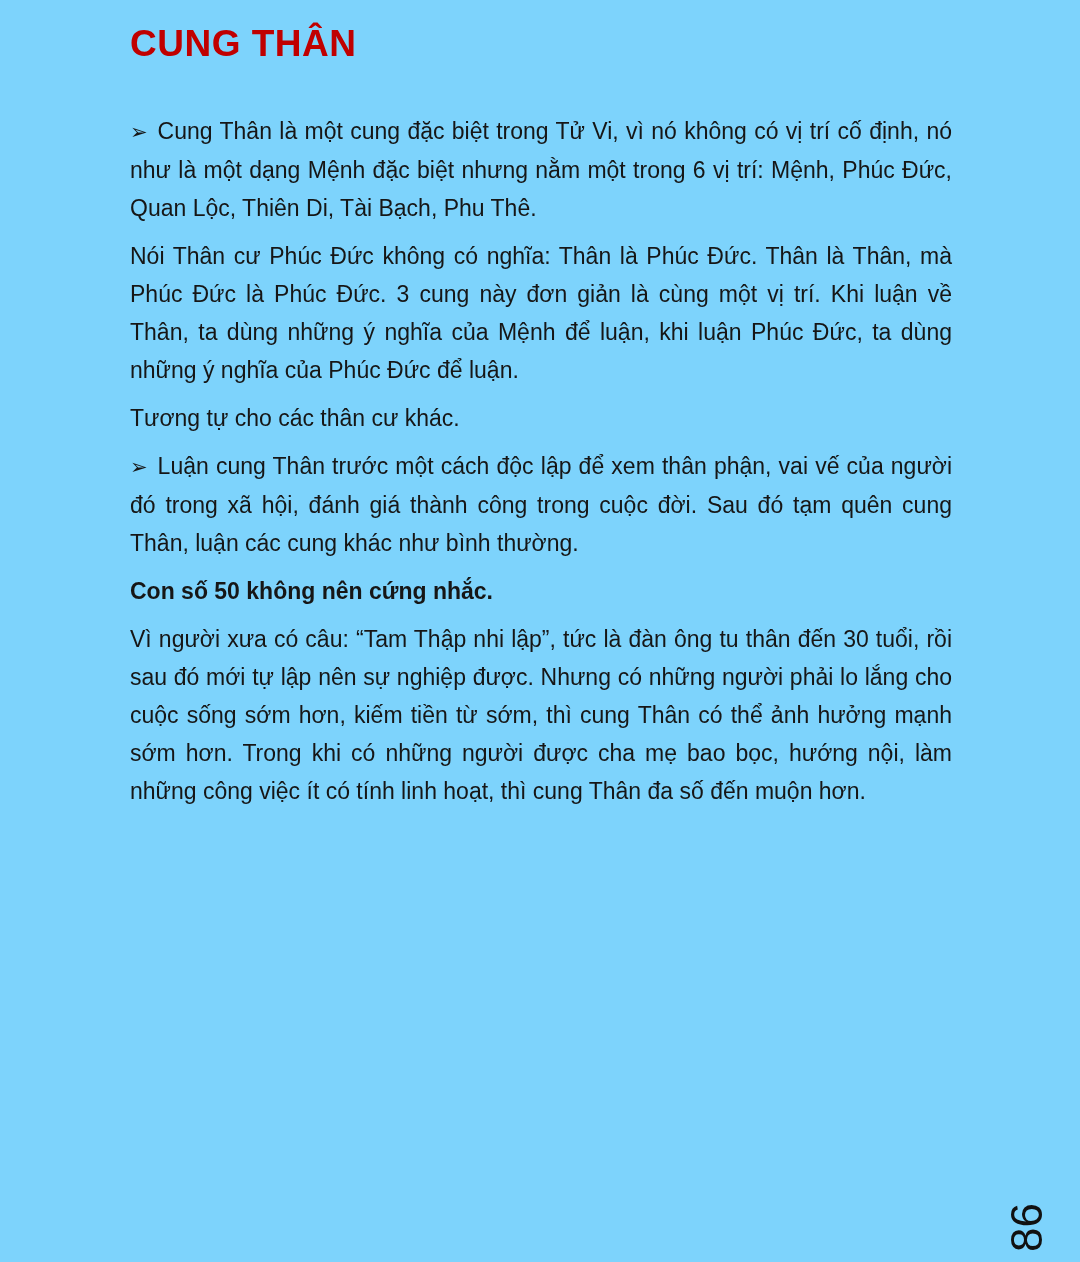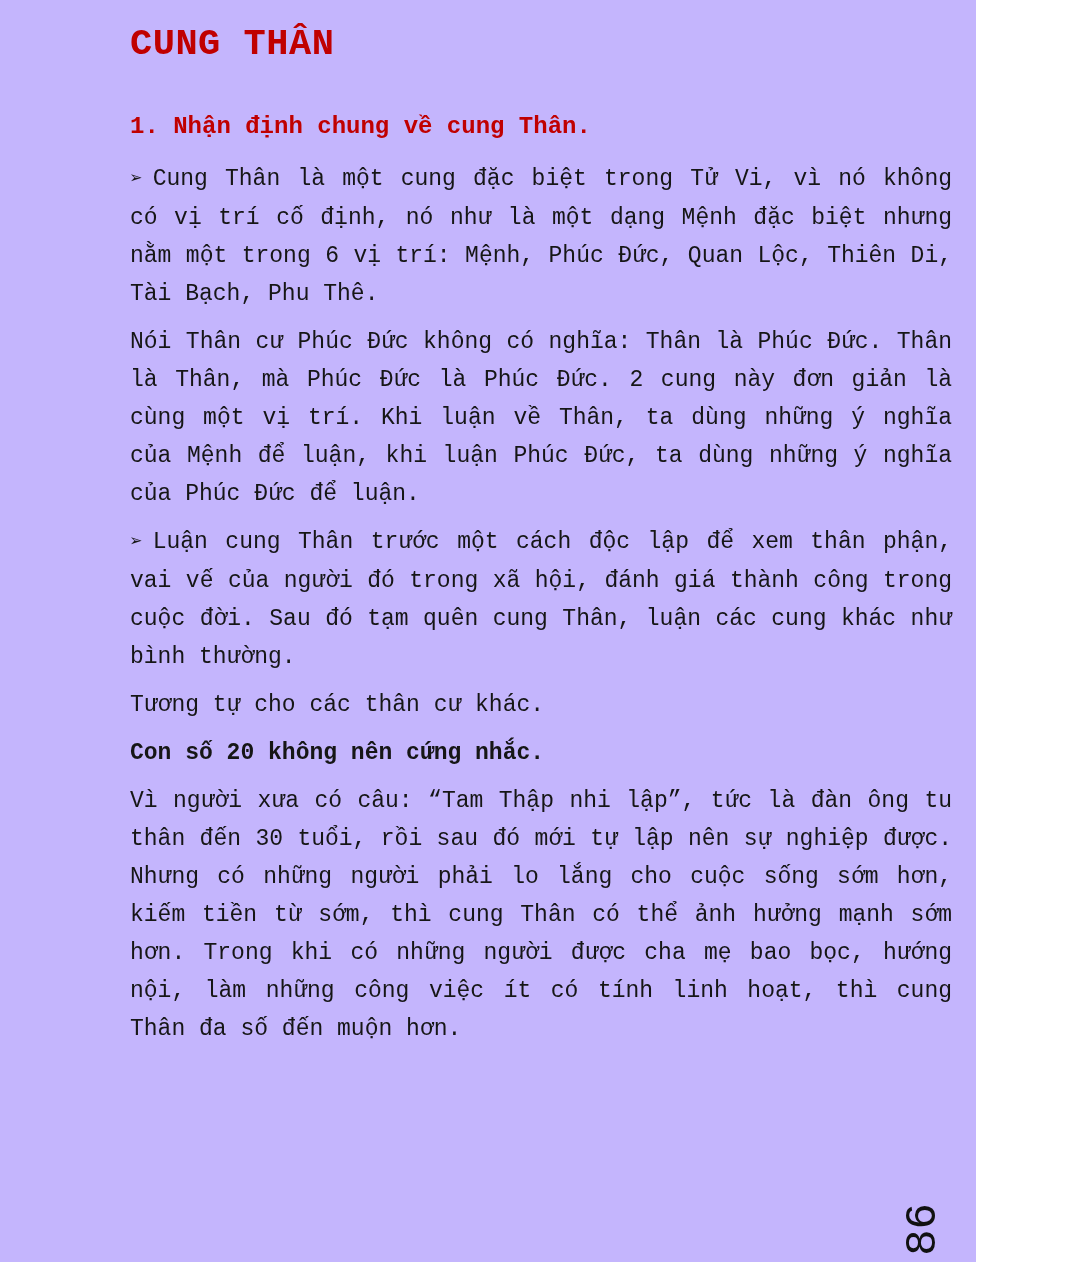--- a/index.html
+++ b/index.html
@@ -2,25 +2,25 @@
 <html><head>
 <meta charset="utf-8">
 <style>
   html, body {
     margin: 0;
     padding: 0;
     background: #ffffff;
   }
   .sheet {
     position: relative;
-    width: 976px;
+    width: 1080px;
     height: 1262px;
-    background: #c4b5fd;
+    background: #7dd3fc;
     overflow: hidden;
-    font-family: Liberation Mono, monospace;
+    font-family: Liberation Sans, sans-serif;
   }
   .content {
     position: absolute;
     left: 130px;
     top: 24px;
     width: 822px;
   }
   h1.doc-title {
     margin: 0 0 48px 0;
     font-size: 37px;
@@ -72,32 +72,31 @@
   }
 </style>
 </head>
 <body>
 
 <div class="sheet">
   <div class="content">
 
     <h1 class="doc-title">CUNG THÂN</h1>
 
-    <h2 class="section-heading">1. Nhận định chung về cung Thân.</h2>
 
     <p class="para"><span class="bullet">➢</span><span>Cung Thân là một cung đặc biệt trong Tử Vi, vì nó không có vị trí cố định, nó như là một dạng Mệnh đặc biệt nhưng nằm một trong 6 vị trí: Mệnh, Phúc Đức, Quan Lộc, Thiên Di, Tài Bạch, Phu Thê.</span></p>
 
-    <p class="para"><span>Nói Thân cư Phúc Đức không có nghĩa: Thân là Phúc Đức. Thân là Thân, mà Phúc Đức là Phúc Đức. 2 cung này đơn giản là cùng một vị trí. Khi luận về Thân, ta dùng những ý nghĩa của Mệnh để luận, khi luận Phúc Đức, ta dùng những ý nghĩa của Phúc Đức để luận.</span></p>
+    <p class="para"><span>Nói Thân cư Phúc Đức không có nghĩa: Thân là Phúc Đức. Thân là Thân, mà Phúc Đức là Phúc Đức. 3 cung này đơn giản là cùng một vị trí. Khi luận về Thân, ta dùng những ý nghĩa của Mệnh để luận, khi luận Phúc Đức, ta dùng những ý nghĩa của Phúc Đức để luận.</span></p>
+
+    <p class="para"><span>Tương tự cho các thân cư khác.</span></p>
 
     <p class="para"><span class="bullet">➢</span><span>Luận cung Thân trước một cách độc lập để xem thân phận, vai vế của người đó trong xã hội, đánh giá thành công trong cuộc đời. Sau đó tạm quên cung Thân, luận các cung khác như bình thường.</span></p>
 
-    <p class="para"><span>Tương tự cho các thân cư khác.</span></p>
 
-
-    <p class="para bold"><span>Con số 20 không nên cứng nhắc.</span></p>
+    <p class="para bold"><span>Con số 50 không nên cứng nhắc.</span></p>
 
     <p class="para"><span>Vì người xưa có câu: “Tam Thập nhi lập”, tức là đàn ông tu thân đến 30 tuổi, rồi sau đó mới tự lập nên sự nghiệp được. Nhưng có những người phải lo lắng cho cuộc sống sớm hơn, kiếm tiền từ sớm, thì cung Thân có thể ảnh hưởng mạnh sớm hơn. Trong khi có những người được cha mẹ bao bọc, hướng nội, làm những công việc ít có tính linh hoạt, thì cung Thân đa số đến muộn hơn.</span></p>
 
 
   </div>
 
   <div class="page-footer">
 
     <span class="page-num">86</span>
   </div>

